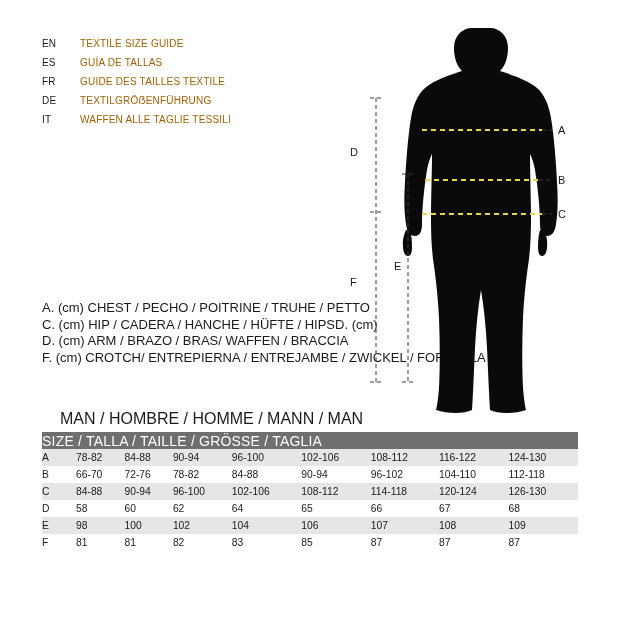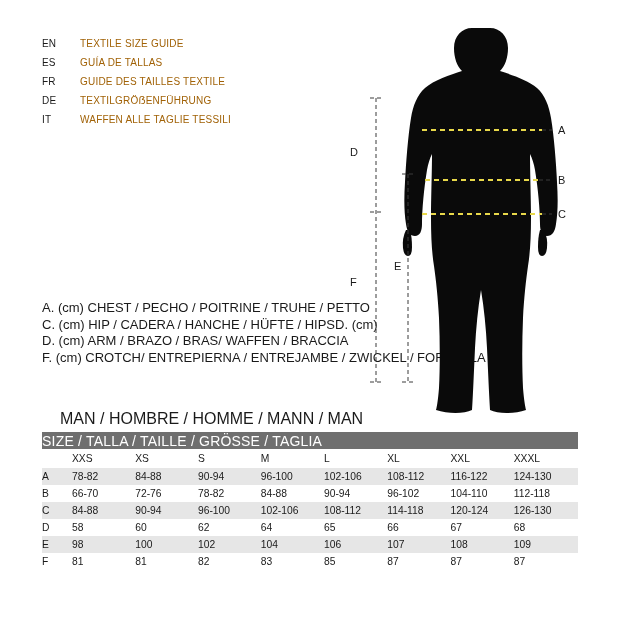--- a/index.html
+++ b/index.html
@@ -239,31 +239,20 @@
       <text x="20" y="264" font-family="Liberation Sans, sans-serif" font-size="11" fill="#1a1a1a">F</text>
     </svg>
   </div>
 
   <div class="table-wrap">
     <table class="size-table">
       <thead>
         <tr class="thead-title">
           <td colspan="9">SIZE / TALLA / TAILLE / GRÖSSE / TAGLIA</td>
         </tr>
-        <tr class="thead-cols">
-          <td class="col-label"></td>
-          <td class="col-val">XXS</td>
-          <td class="col-val">XS</td>
-          <td class="col-val">S</td>
-          <td class="col-val">M</td>
-          <td class="col-val">L</td>
-          <td class="col-val">XL</td>
-          <td class="col-val">XXL</td>
-          <td class="col-val">XXXL</td>
-        </tr>
       </thead>
       <tbody>
         <tr class="row-alt">
           <td class="col-label">A</td>
           <td>78-82</td>
           <td>84-88</td>
           <td>90-94</td>
           <td>96-100</td>
           <td>102-106</td>
           <td>108-112</td>

